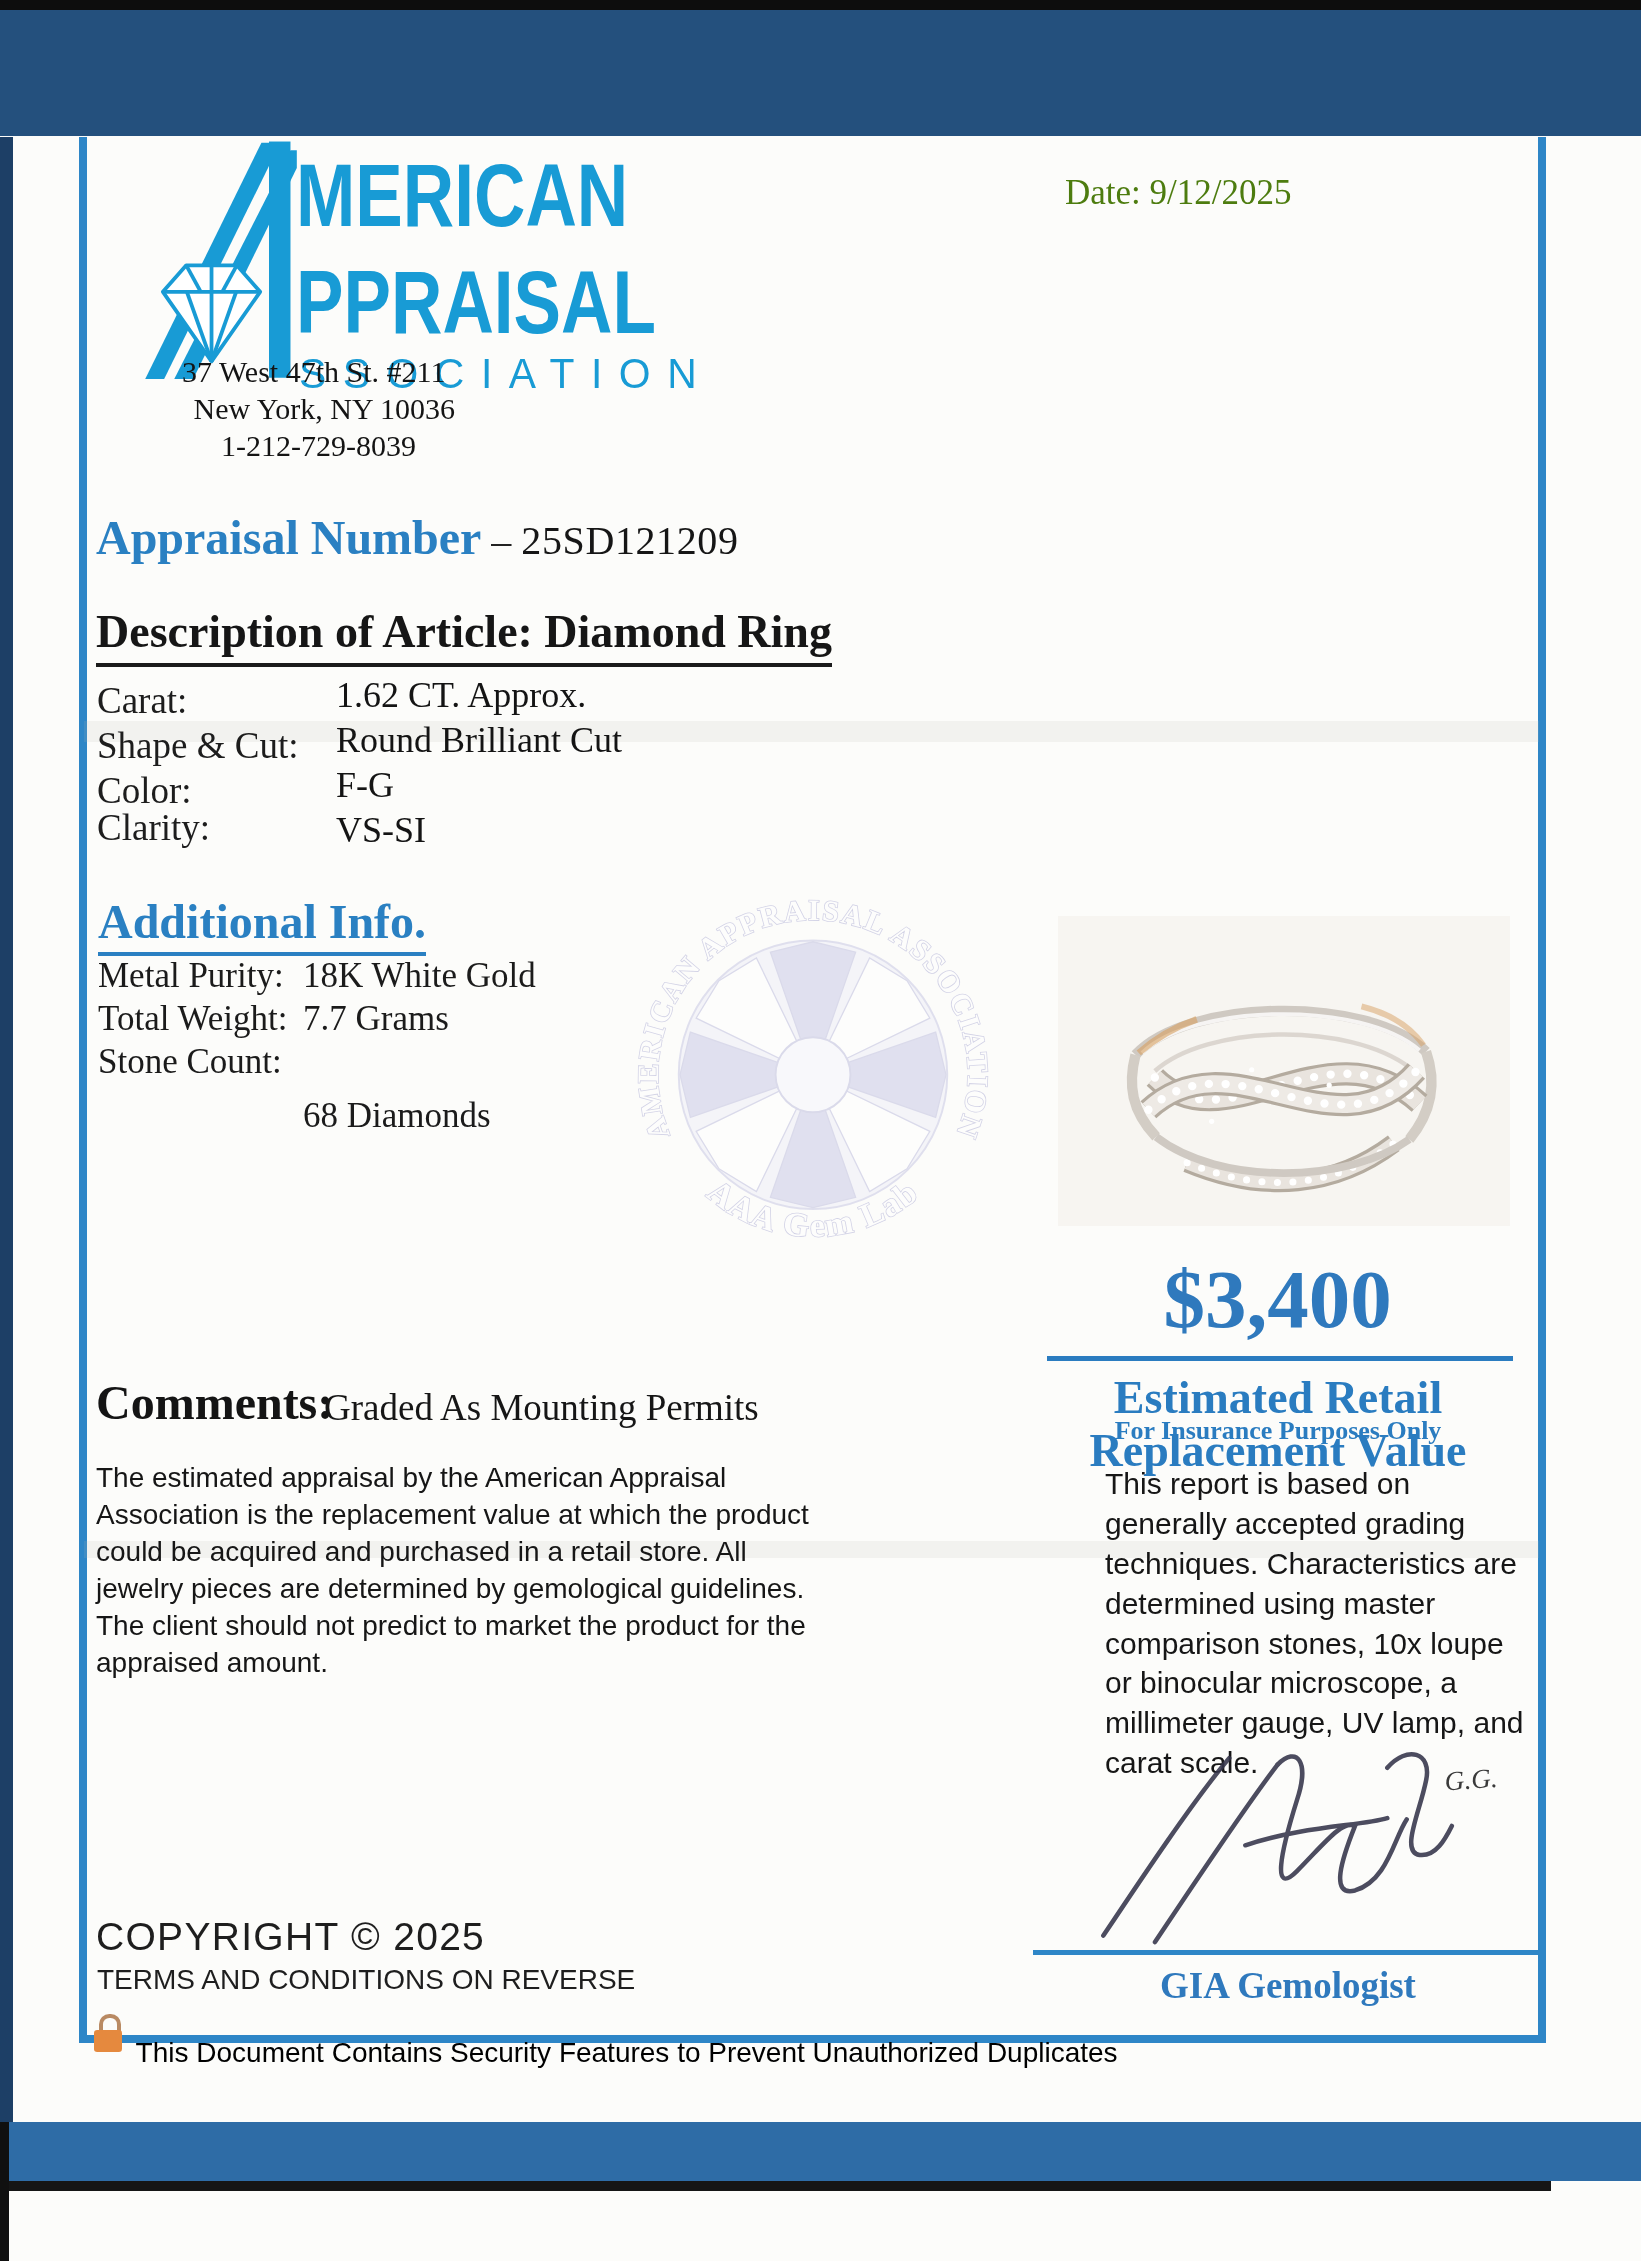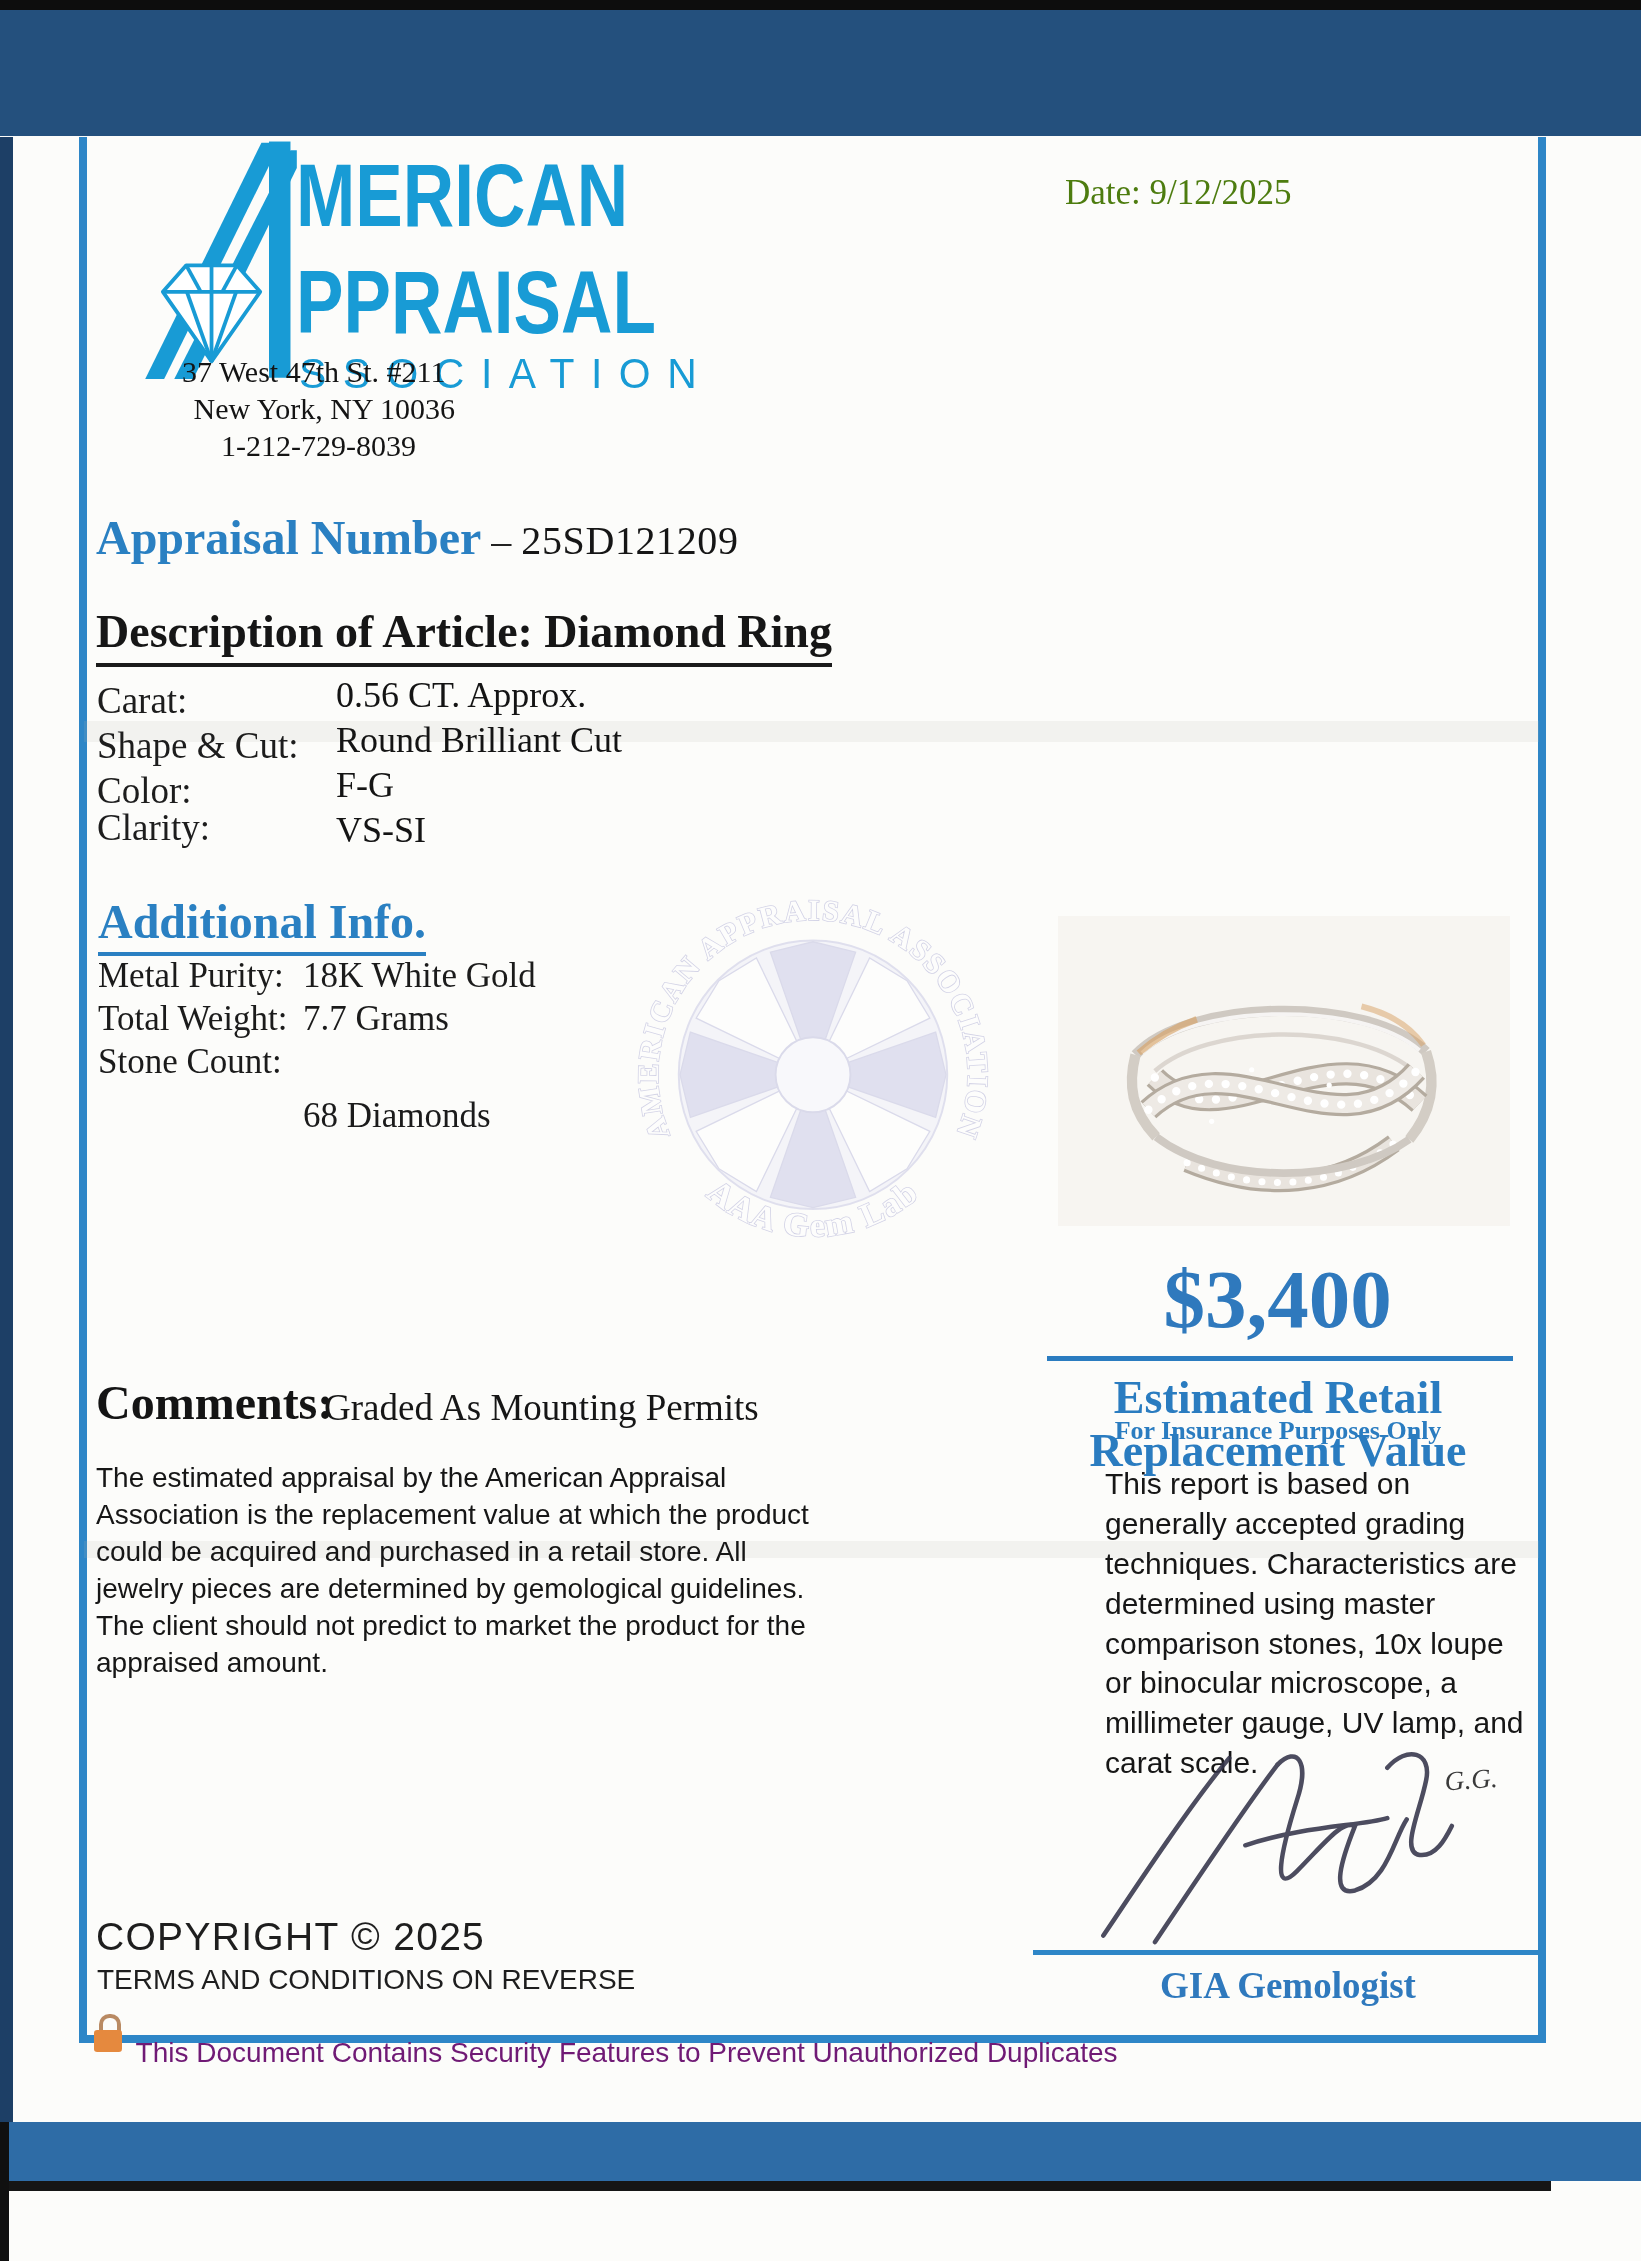--- a/index.html
+++ b/index.html
@@ -73,21 +73,21 @@
   .signature-rule{left:1033px;top:1950px;width:510px;height:5.2px;background:#2e86c7;}
   .signature-title{left:1033px;top:1964px;width:510px;text-align:center;font-size:37px;color:#2f79bd;font-weight:600;}
   
   .copyright{left:96px;top:1915px;font-family:"Liberation Sans",sans-serif;font-size:39px;color:#1e1e1e;letter-spacing:1.3px;}
   .terms{left:97px;top:1964px;font-family:"Liberation Sans",sans-serif;font-size:28px;color:#1e1e1e;}
   .security-row{left:94px;top:1998px;display:flex;align-items:center;gap:11.6px;}
   .lock-icon{position:relative;width:30px;height:39px;flex:0 0 auto;}
   .lock-shackle{position:absolute;left:5.2px;top:0;width:14px;height:17px;
      border:4.5px solid #b98a63;border-bottom:none;border-radius:10.3px 10.3px 0 0;}
   .lock-body{position:absolute;left:0;top:15.5px;width:28px;height:22px;background:#e5893e;border-radius:3.2px;}
-  .security-text{font-family:"Liberation Sans",sans-serif;font-size:28px;color:#701a75;white-space:nowrap;margin-top:39px;}
+  .security-text{font-family:"Liberation Sans",sans-serif;font-size:28px;color:#000000;white-space:nowrap;margin-top:39px;}
 </style>
 </head>
 <body>
 
 <div class="page">
 
   <div class="abs top-black-strip"></div>
   <div class="abs top-navy-band"></div>
   <div class="abs left-navy-strip"></div>
   <div class="abs frame-left"></div>
@@ -130,21 +130,21 @@
 
   <div class="abs appraisal-line">
     <span class="appraisal-label">Appraisal Number</span>
     <span class="appraisal-sep">–</span>
     <span class="appraisal-value">25SD121209</span>
   </div>
 
   <div class="abs description-heading">Description of Article: Diamond Ring</div>
 
   <div class="abs spec-label" style="top:679px;">Carat:</div>
-  <div class="abs spec-value" style="top:674px;">0.56 CT. Approx.</div>
+  <div class="abs spec-value" style="top:674px;">1.62 CT. Approx.</div>
   <div class="abs spec-label" style="top:724px;">Shape &amp; Cut:</div>
   <div class="abs spec-value" style="top:719px;">Round Brilliant Cut</div>
   <div class="abs spec-label" style="top:769px;">Color:</div>
   <div class="abs spec-value" style="top:764px;">F-G</div>
   <div class="abs spec-label" style="top:806px;">Clarity:</div>
   <div class="abs spec-value" style="top:809px;">VS-SI</div>
 
   <div class="abs additional-heading">Additional Info.</div>
   <div class="abs ai-label" style="top:956px;">Metal Purity:</div>
   <div class="abs ai-value" style="top:956px;">18K White Gold</div>

